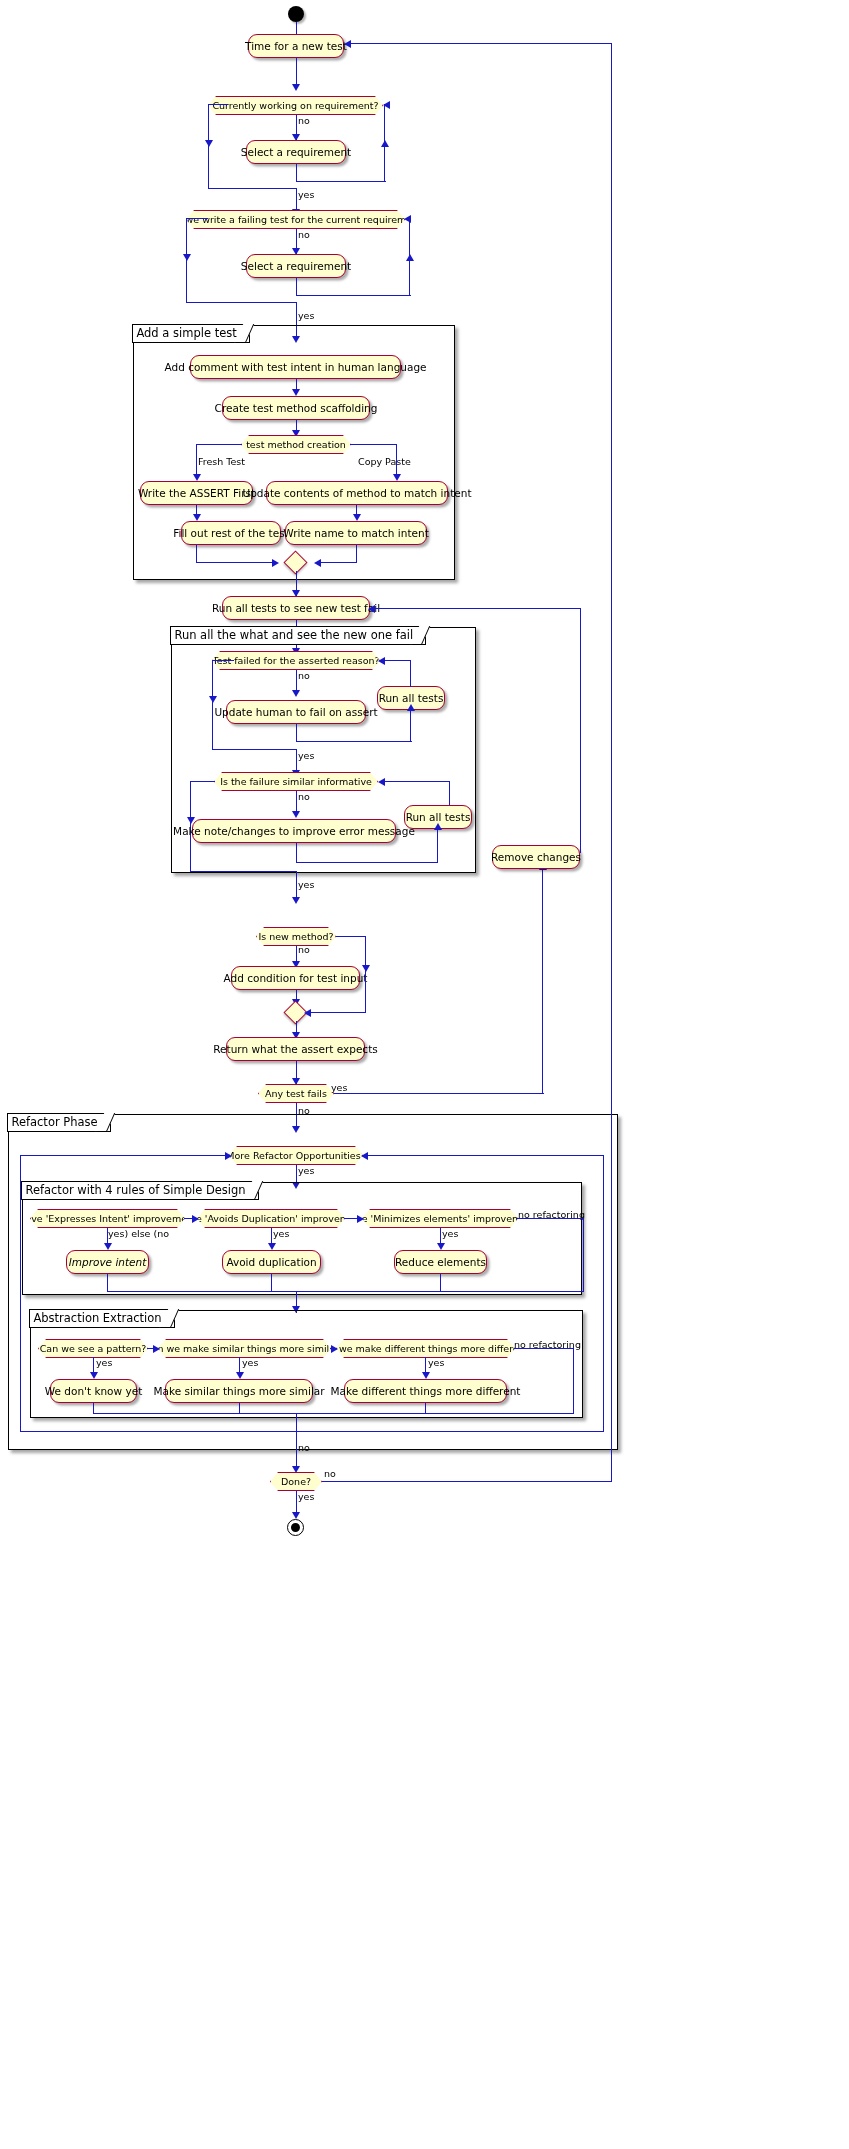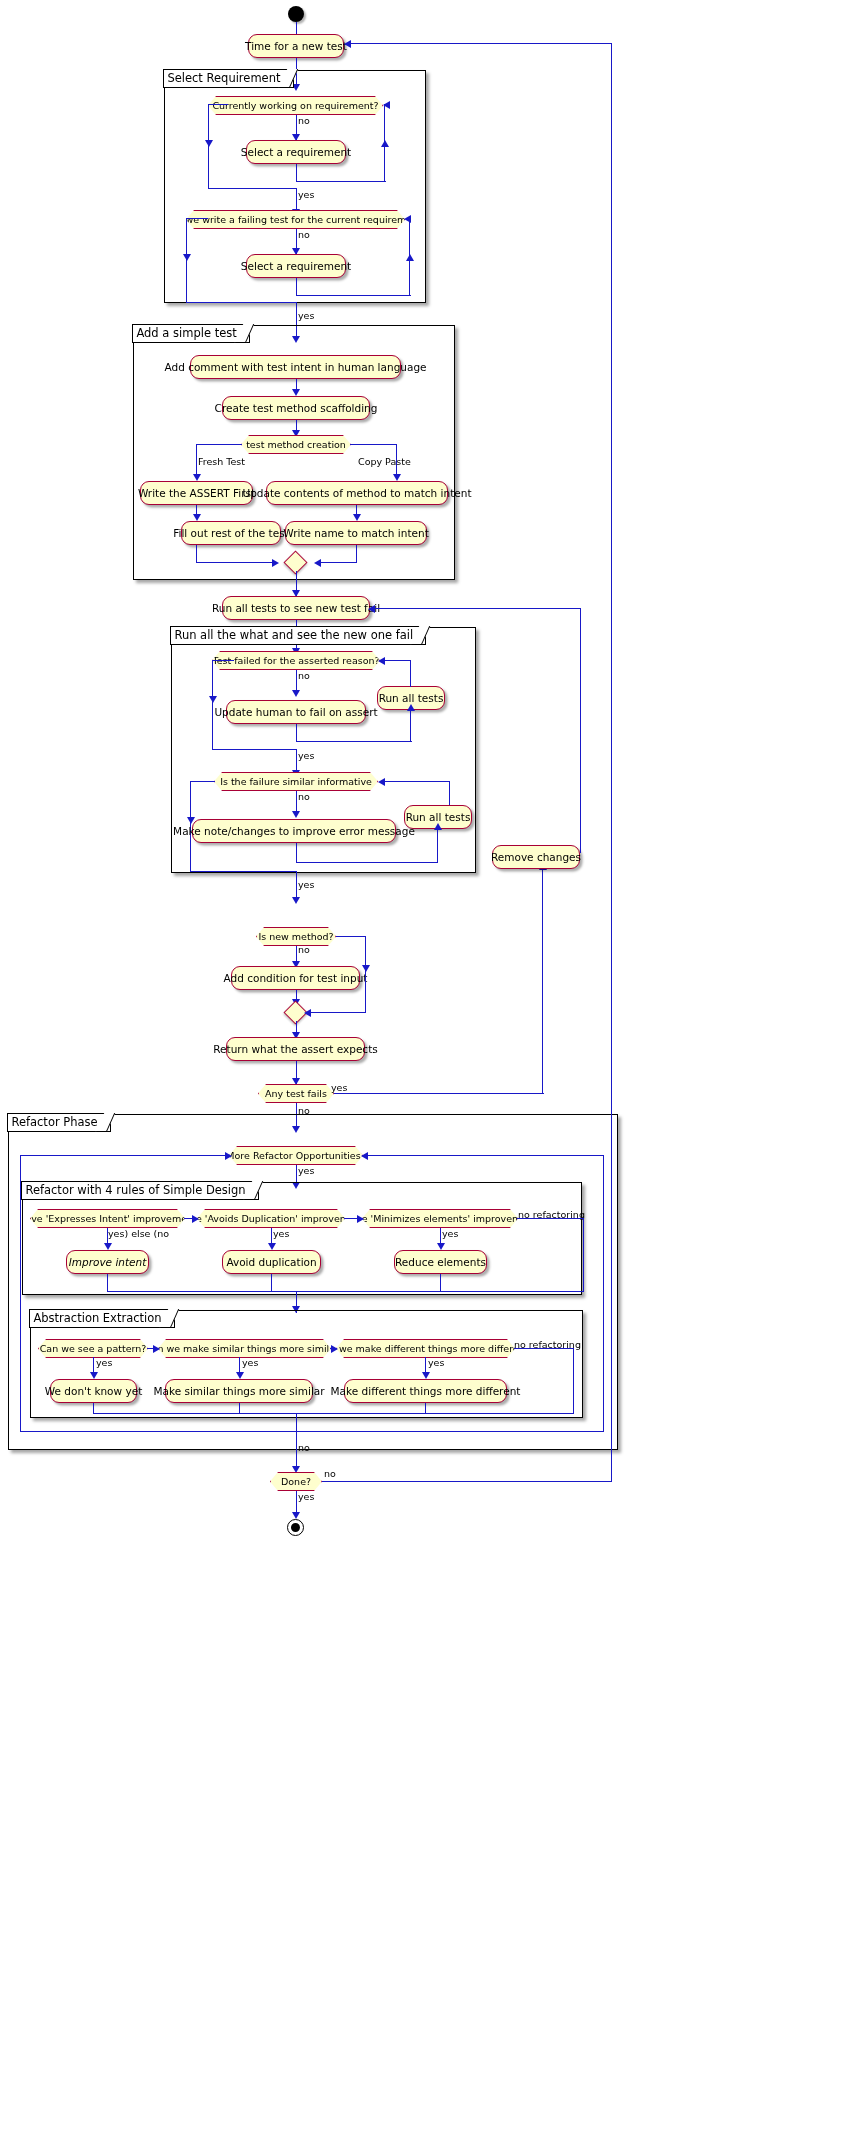--- a/index.html
+++ b/index.html
@@ -58,23 +58,20 @@
 <div id="canvas">
 
   <div class="abs start" style="left:288px;top:6px;"></div>
   <div class="abs ln lnv" style="left:295.5px;top:22px;height:15px;"></div>
   <div class="abs arr arr-d" style="left:292px;top:34px;"></div>
 
   <div class="abs act" style="left:248px;top:34px;width:96px;">Time for a new test</div>
   <div class="abs ln lnv" style="left:295.5px;top:58px;height:29px;"></div>
   <div class="abs arr arr-d" style="left:292px;top:84px;"></div>
 
-  <div class="abs part" style="left:164px;top:70px;width:262px;height:233px;">
-    <div class="part-title">Select Requirement</div>
-  </div>
 
   <div class="abs dec" style="left:208px;top:96px;width:175px;">Currently working on requirement?</div>
 
   <div class="abs ln lnv" style="left:295.5px;top:115px;height:25px;"></div>
   <div class="abs elab" style="left:298px;top:115px;">no</div>
   <div class="abs arr arr-d" style="left:292px;top:134px;"></div>
 
   <div class="abs ln lnh" style="left:208px;top:104px;width:20px;"></div>
   <div class="abs ln lnv" style="left:208px;top:104px;height:85px;"></div>
   <div class="abs arr arr-d" style="left:204.5px;top:140px;"></div>

